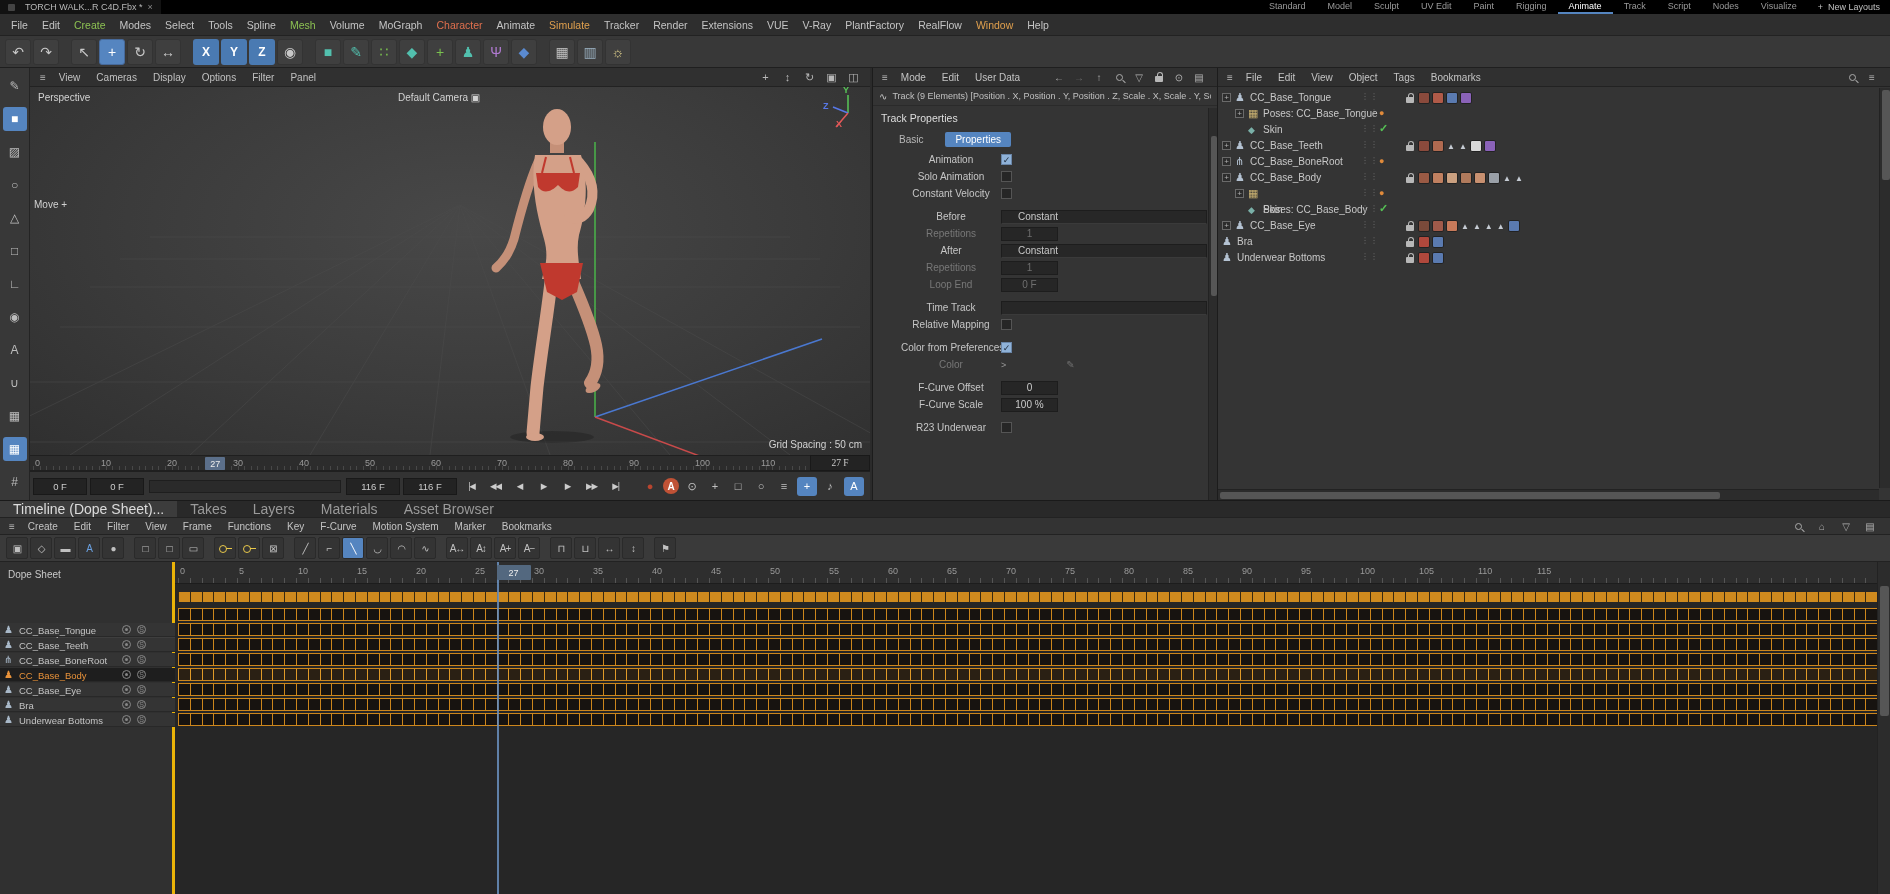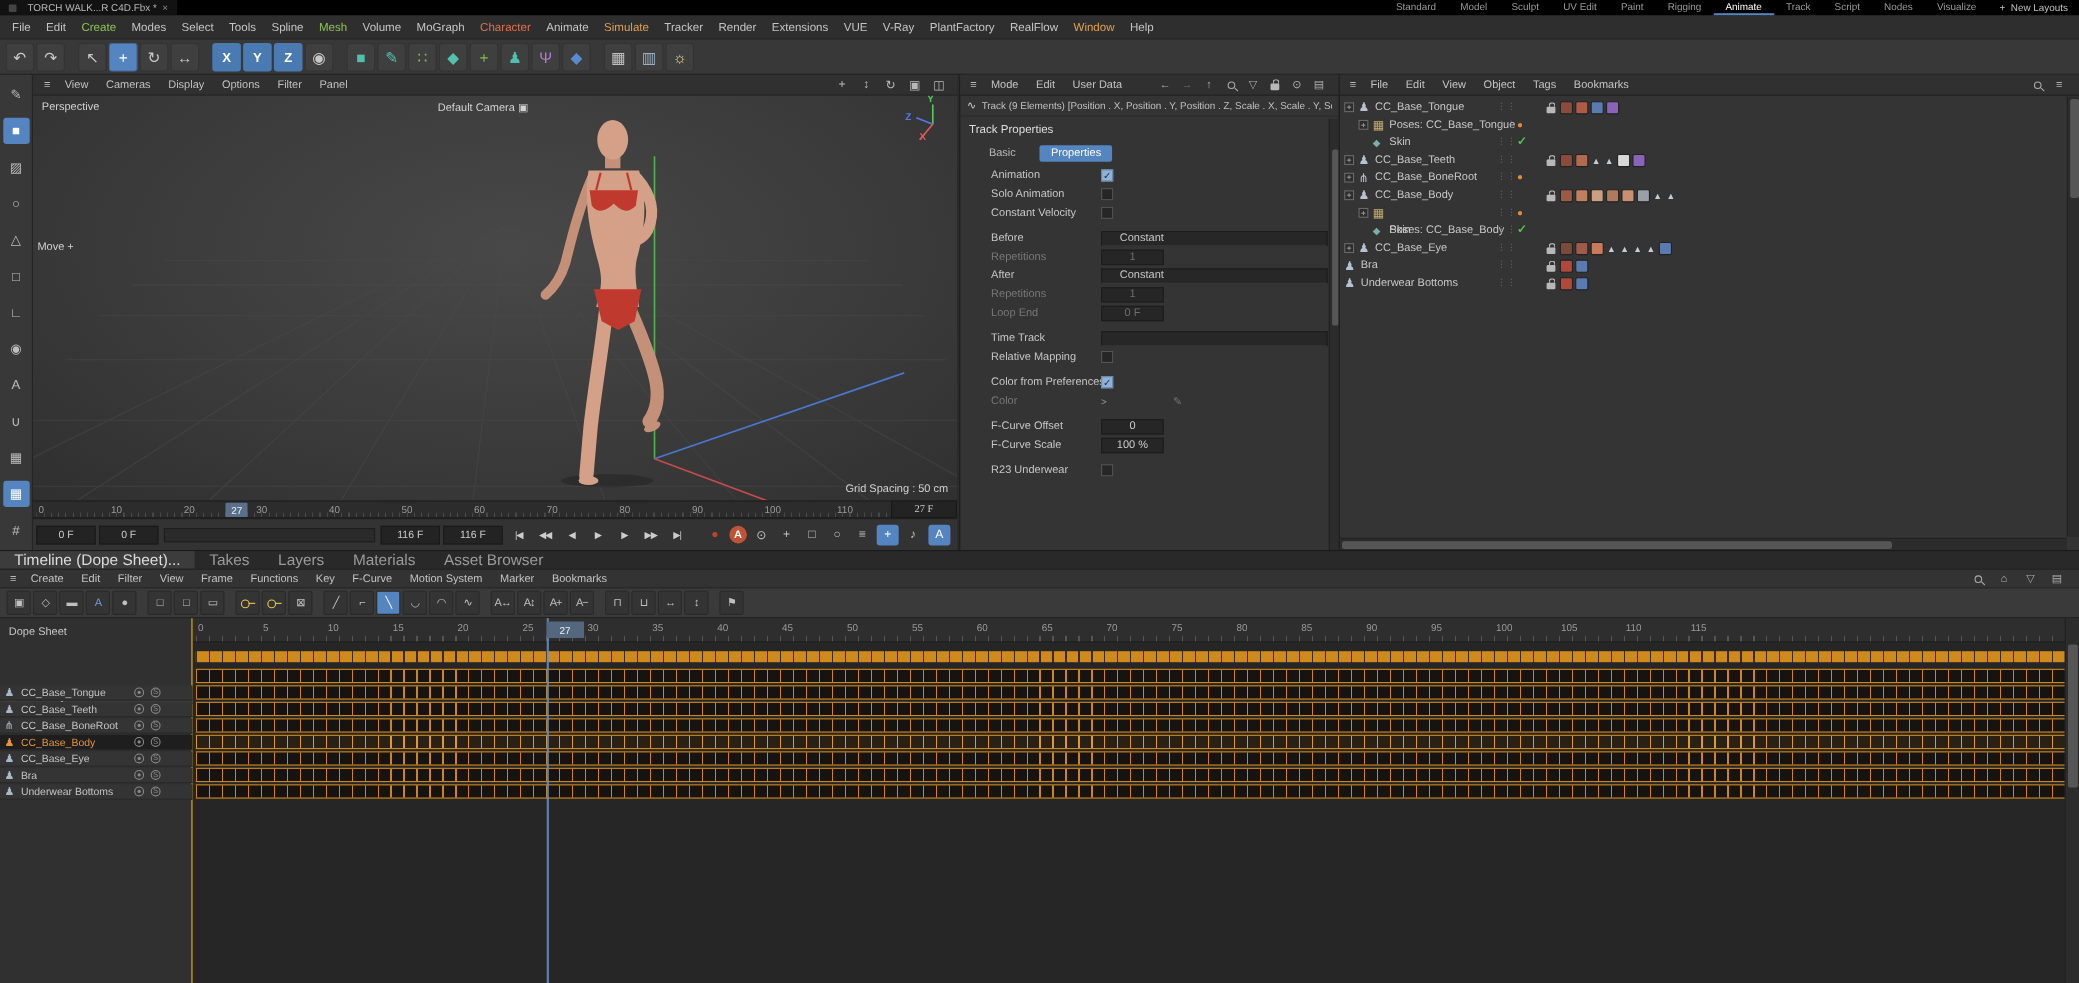--- a/index.html
+++ b/index.html
@@ -59,21 +59,21 @@
 #attr-header,#om-header{height:19px;display:flex;align-items:center;background:#303030;border-bottom:1px solid #222;padding:0 4px;}
 .hdr-item{padding:0 8px;font-size:10px;color:#c4c4c4;}
 .hdr-icons{margin-left:auto;display:flex;gap:4px;align-items:center;margin-right:6px;}
 .hdr-icon{width:16px;height:14px;display:flex;align-items:center;justify-content:center;font-size:10px;color:#b0b0b0;}
 #attr-track-row{display:flex;align-items:center;height:19px;padding:0 6px;gap:5px;border-bottom:1px solid #2a2a2a;}
 .track-text{font-size:9px;color:#c0c0c0;white-space:nowrap;overflow:hidden;width:320px;}
 #attr-tabs{display:flex;align-items:center;height:23px;padding-left:16px;gap:12px;}
 .attr-tab{font-size:10px;color:#b8b8b8;padding:2px 10px;}
 .attr-tab.active{background:#5585c0;color:#fff;border-radius:2px;}
 #attr-section-title{padding:6px 0 4px 8px;font-size:10.5px;color:#dedede;}
-.prop-row{display:flex;align-items:center;height:17px;padding-left:28px;}
+.prop-row{display:flex;align-items:center;height:17px;padding-left:28px;text-align:center;}
 .prop-row.gap{margin-top:6px;}
 .prop-label{width:100px;min-width:100px;font-size:10px;color:#c6c6c6;white-space:nowrap;}
 .prop-label.dim{color:#787878;}
 .checkbox{width:11px;height:11px;background:#262626;border:1px solid #555;display:flex;align-items:center;justify-content:center;font-size:9px;color:#1d2a3a;}
 .checkbox.checked{background:#8fb2d8;border-color:#6a86a8;}
 .dropdown{width:206px;height:14px;background:#272727;border:1px solid #1d1d1d;border-bottom-color:#3a3a3a;color:#c8c8c8;font-size:10px;display:flex;align-items:center;padding-left:16px;}
 .numfield{width:57px;height:14px;background:#262626;border:1px solid #1d1d1d;color:#ccc;font-size:10px;display:flex;align-items:center;justify-content:center;}
 .numfield.dim{color:#6f6f6f;}
 .chevron{font-size:9px;color:#9a9a9a;margin-right:60px;}
 .pencil{font-size:10px;color:#6f6f6f;}
@@ -121,21 +121,21 @@
 #dope-toolbar{position:absolute;left:0;top:535px;width:1890px;height:27px;background:#3a3a3a;border-bottom:1px solid #222;display:flex;align-items:center;padding-left:6px;gap:2px;}
 .dt-icon{width:22px;height:22px;background:#343434;border:1px solid #2a2a2a;display:flex;align-items:center;justify-content:center;font-size:10px;color:#c0c0c0;border-radius:2px;letter-spacing:-1px;}
 .dt-icon.active{background:#5585c0;color:#fff;}
 .dt-sep{width:6px;height:22px;}
 #dope-body{position:absolute;left:0;top:562px;width:1890px;height:332px;background:#262626;}
 #ds-ruler{position:absolute;left:175px;top:0;width:1715px;height:22px;background:#2e2e2e;border-bottom:1px solid #1d1d1d;}
 #ds-ruler .tick{top:4px;}
 #ds-ruler::after{content:'';position:absolute;left:3px;right:0;bottom:0;height:5px;background:repeating-linear-gradient(90deg,#555 0,#555 1px,transparent 1px,transparent 11.8px);}
 #ds-ruler .ph-marker{top:3px;width:34px;height:15px;background:#53687f;}
 #ds-overview{position:absolute;left:178px;top:30px;width:1700px;height:10px;background:repeating-linear-gradient(90deg,#3a2a10 0,#3a2a10 1px,#cf8a1e 1px,#cf8a1e 11.8px);}
-#ds-left{position:absolute;left:0;top:0;width:175px;height:332px;background:#303030;border-right:1px solid #eab308;}
+#ds-left{position:absolute;left:0;top:0;width:175px;height:332px;background:#303030;border-right:3px solid #eab308;}
 #ds-mode-label{position:absolute;left:8px;top:7px;font-size:10px;color:#c8c8c8;}
 #ds-left-rows{position:absolute;left:0;top:0;width:175px;height:332px;}
 .ds-row{position:absolute;left:0;width:175px;height:14px;border-bottom:1px solid #282828;background:#343434;}
 .ds-row.summary{background:#3e3e3e;}
 .ds-row.selected{background:#1e1e1e;}
 .ds-icon{position:absolute;left:4px;top:1px;font-size:10px;color:#a8b8c8;}
 .ds-label{position:absolute;left:19px;top:1.5px;font-size:9.5px;color:#c4c4c4;white-space:nowrap;}
 .ds-row.summary .ds-label{color:#e2e2e2;}
 .ds-row.selected .ds-label{color:#e8923a;}
 .ds-grid-row{position:absolute;left:178px;width:1700px;height:13px;border-top:1px solid #cd861c;border-bottom:1px solid #cd861c;background:repeating-linear-gradient(90deg,#cd861c 0,#cd861c 1px,#171310 1px,#171310 11.8px);}
@@ -304,21 +304,21 @@
         <line x1="544" y1="86" x2="540" y2="70" stroke="#c0392e" stroke-width="2"></line>
         <path d="M510,176 L553,176 L547,205 L532,213 L517,205 Z" fill="#c0392e"></path>
         <path d="M549,75 C562,90 566,106 559,122 C554,131 546,134 539,130" stroke="#d4a088" stroke-width="10" fill="none" stroke-linecap="round"></path>
       </g>
     </svg>
     <span class="vp-label" style="left:8px;top:5px">Perspective</span>
     <div class="vp-label" style="left:368px;top:5px">
       <span>Default Camera</span>
       <span>▣</span>
     </div>
-    <div class="vp-label" style="left:4px;top:132px">
+    <div class="vp-label" style="left:4px;top:112px">
       <span>Move</span>
       <span>+</span>
     </div>
     <span class="vp-label" style="right:8px;bottom:5px">Grid Spacing : 50 cm</span>
     <span class="axis-label" style="left:813px;top:-2px;color:#58c858">Y</span>
     <span class="axis-label" style="left:793px;top:14px;color:#5878e8">Z</span>
     <span class="axis-label" style="left:806px;top:32px;color:#e05858">X</span>
   </div>
 
   <div id="timeline-ruler">

